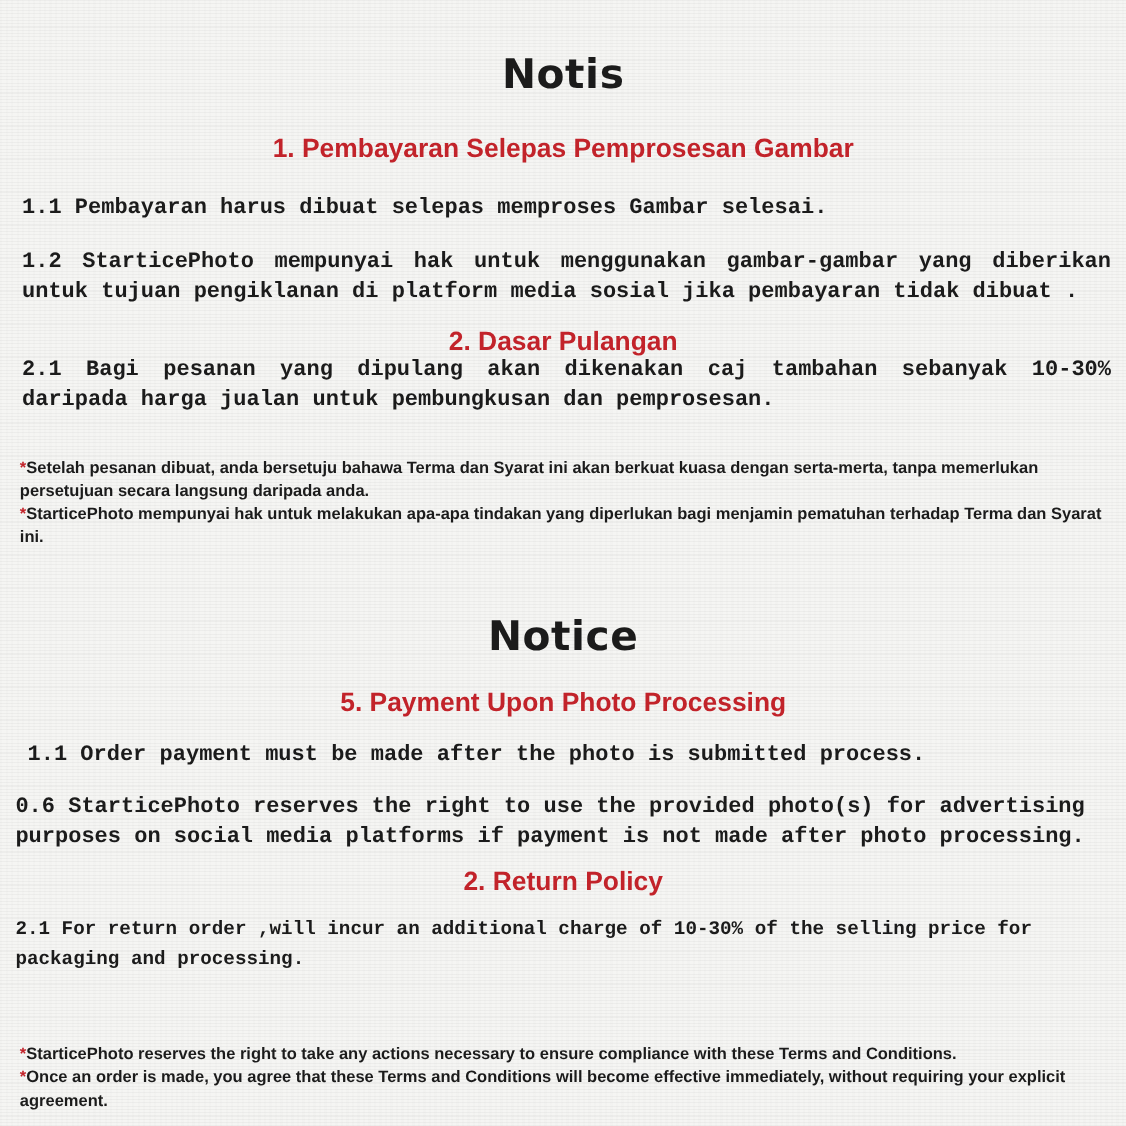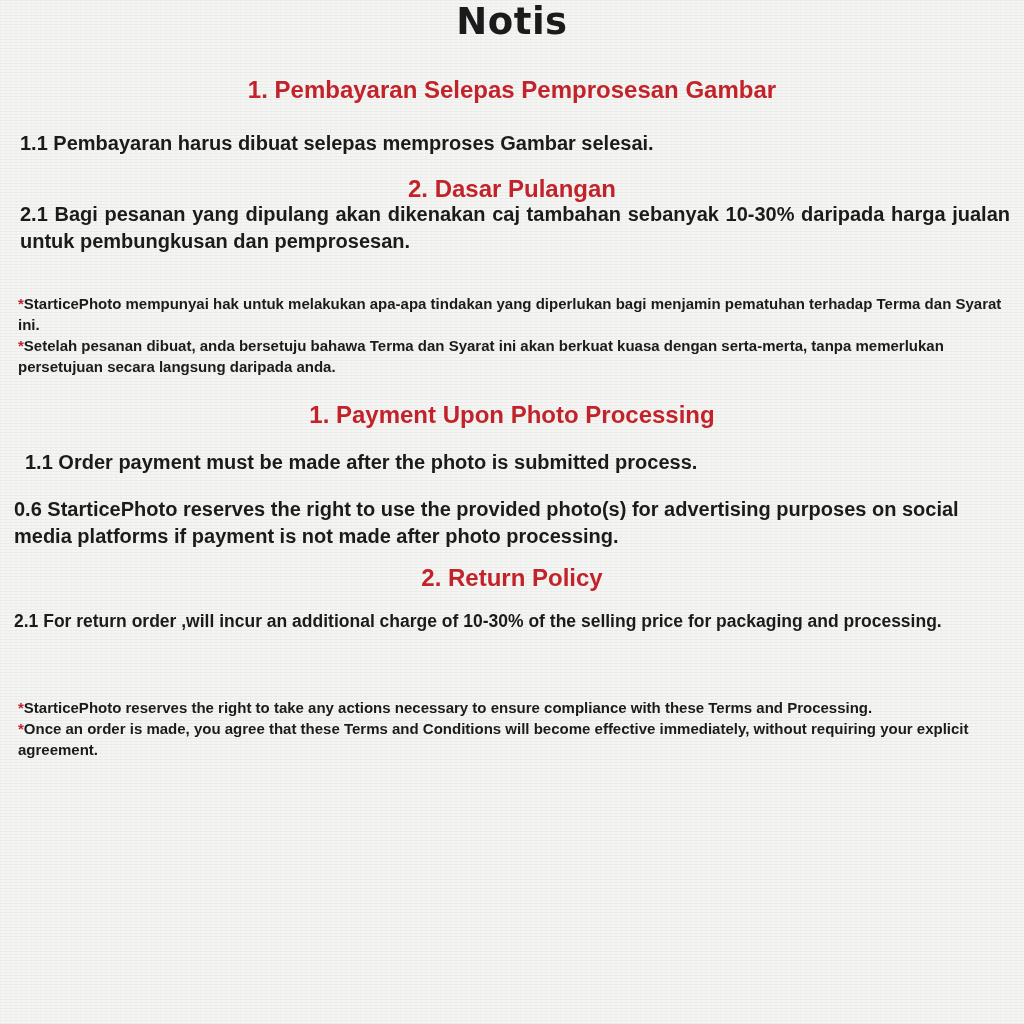--- a/index.html
+++ b/index.html
@@ -15,37 +15,39 @@
         rgba(255,255,255,0) 1px, rgba(255,255,255,0) 3px),
       repeating-linear-gradient(90deg,
         rgba(160,160,160,0.03) 0px, rgba(160,160,160,0.03) 2px,
         rgba(255,255,255,0) 2px, rgba(255,255,255,0) 5px);
     font-family: "Liberation Sans", sans-serif;
     font-weight: bold;
     color: #1b1b1b;
     overflow: hidden;
   }
   .doc-title {
+    margin-top: 46px;
     font-family: "DejaVu Sans", sans-serif;
     font-size: 37px;
     line-height: 44px;
     font-weight: 800;
     letter-spacing: 0.5px;
     text-align: center;
   }
   .section-heading {
     font-size: 24px;
     line-height: 24px;
     text-align: center;
     color: #c2232a;
   }
   .para {
     font-size: 20px;
     line-height: 27px;
     padding: 0 14px 0 20px;
+    font-family: Liberation Mono, monospace;
   }
   .para.justified { text-align: justify; }
   .para.tight {
     font-size: 17.5px;
     line-height: 27px;
     padding: 0 4px 0 14px;
   }
   .footnotes {
     font-size: 15px;
     line-height: 21px;
@@ -73,42 +75,44 @@
 
 <div class="page">
 
   <section>
     <div class="doc-title">Notis</div>
 
     <div class="section-heading h-notis-1">1. Pembayaran Selepas Pemprosesan Gambar</div>
 
     <div class="para p-notis-11">1.1 Pembayaran harus dibuat selepas memproses Gambar selesai.</div>
 
+    <div class="para justified p-notis-12">1.2 StarticePhoto mempunyai hak untuk menggunakan gambar-gambar yang diberikan untuk tujuan pengiklanan di platform media sosial jika pembayaran tidak dibuat .</div>
 
     <div class="section-heading h-notis-2">2. Dasar Pulangan</div>
 
     <div class="para justified p-notis-21">2.1 Bagi pesanan yang dipulang akan dikenakan caj tambahan sebanyak 10-30% daripada harga jualan untuk pembungkusan dan pemprosesan.</div>
 
     <div class="footnotes fn-notis">
+      <div><span class="footnote-marker">*</span><span>Setelah pesanan dibuat, anda bersetuju bahawa Terma dan Syarat ini akan berkuat kuasa dengan serta-merta, tanpa memerlukan persetujuan secara langsung daripada anda.</span></div>
       <div><span class="footnote-marker">*</span><span>StarticePhoto mempunyai hak untuk melakukan apa-apa tindakan yang diperlukan bagi menjamin pematuhan terhadap Terma dan Syarat ini.</span></div>
-      <div><span class="footnote-marker">*</span><span>Setelah pesanan dibuat, anda bersetuju bahawa Terma dan Syarat ini akan berkuat kuasa dengan serta-merta, tanpa memerlukan persetujuan secara langsung daripada anda.</span></div>
     </div>
   </section>
 
   <section>
+    <div class="doc-title t-notice">Notice</div>
 
-    <div class="section-heading h-notice-1">1. Payment Upon Photo Processing</div>
+    <div class="section-heading h-notice-1">5. Payment Upon Photo Processing</div>
 
     <div class="para p-notice-11">1.1 Order payment  must be made after the photo is submitted process.</div>
 
     <div class="para p-notice-12">0.6 StarticePhoto reserves the right to use the provided photo(s) for advertising purposes on social media platforms if payment is not made after photo processing.</div>
 
     <div class="section-heading h-notice-2">2. Return Policy</div>
 
     <div class="para tight p-notice-21">2.1 For return order ,will incur an additional charge of 10-30% of the selling price for packaging and processing.</div>
 
     <div class="footnotes fn-notice">
-      <div><span class="footnote-marker">*</span><span>StarticePhoto reserves the right to take any actions necessary to ensure compliance with these Terms and Processing.</span></div>
+      <div><span class="footnote-marker">*</span><span>StarticePhoto reserves the right to take any actions necessary to ensure compliance with these Terms and Conditions.</span></div>
       <div><span class="footnote-marker">*</span><span>Once an order is made, you agree that these Terms and Conditions will become effective immediately, without requiring your explicit agreement.</span></div>
     </div>
   </section>
 
 </div>
 
 </body></html>

